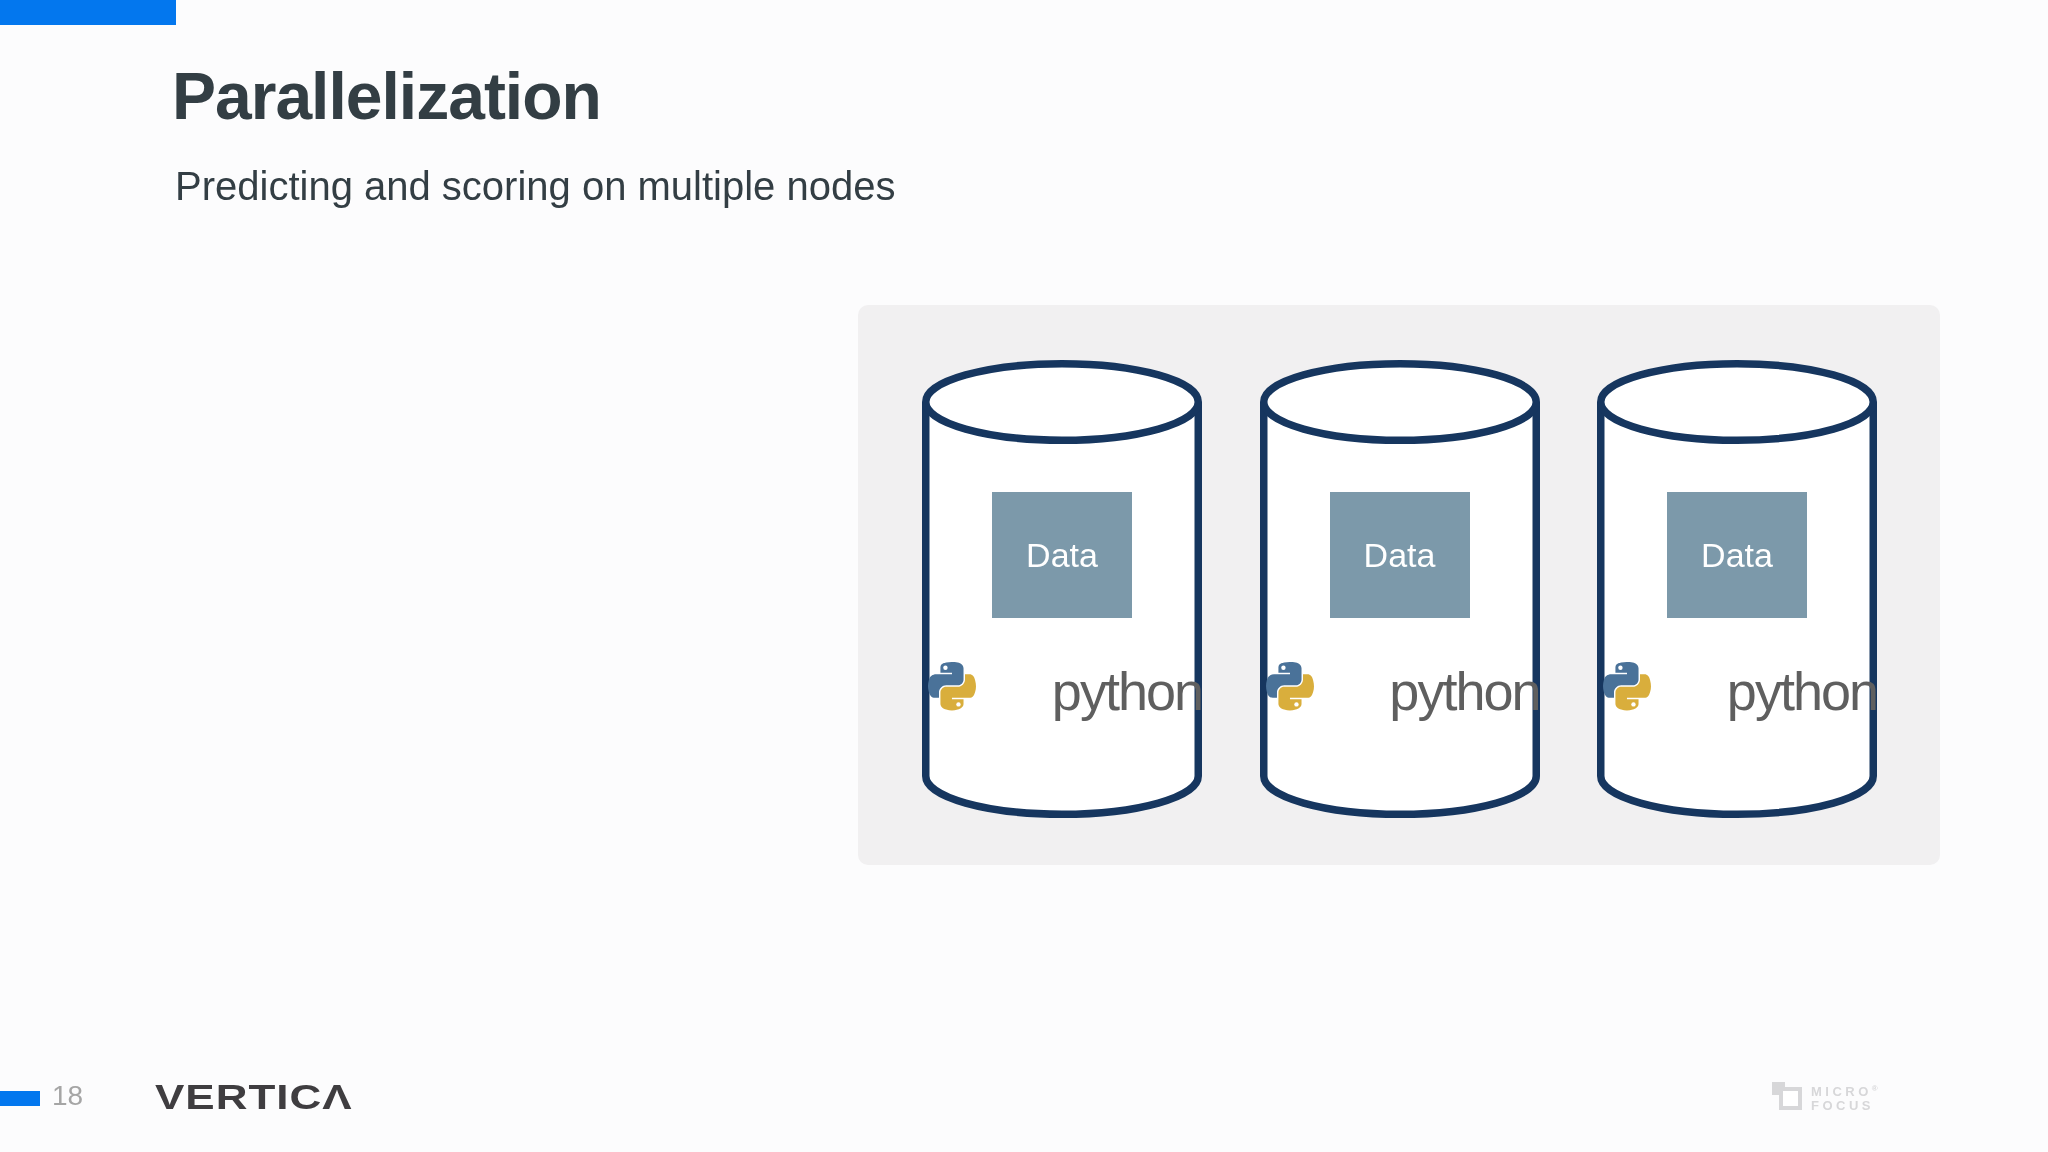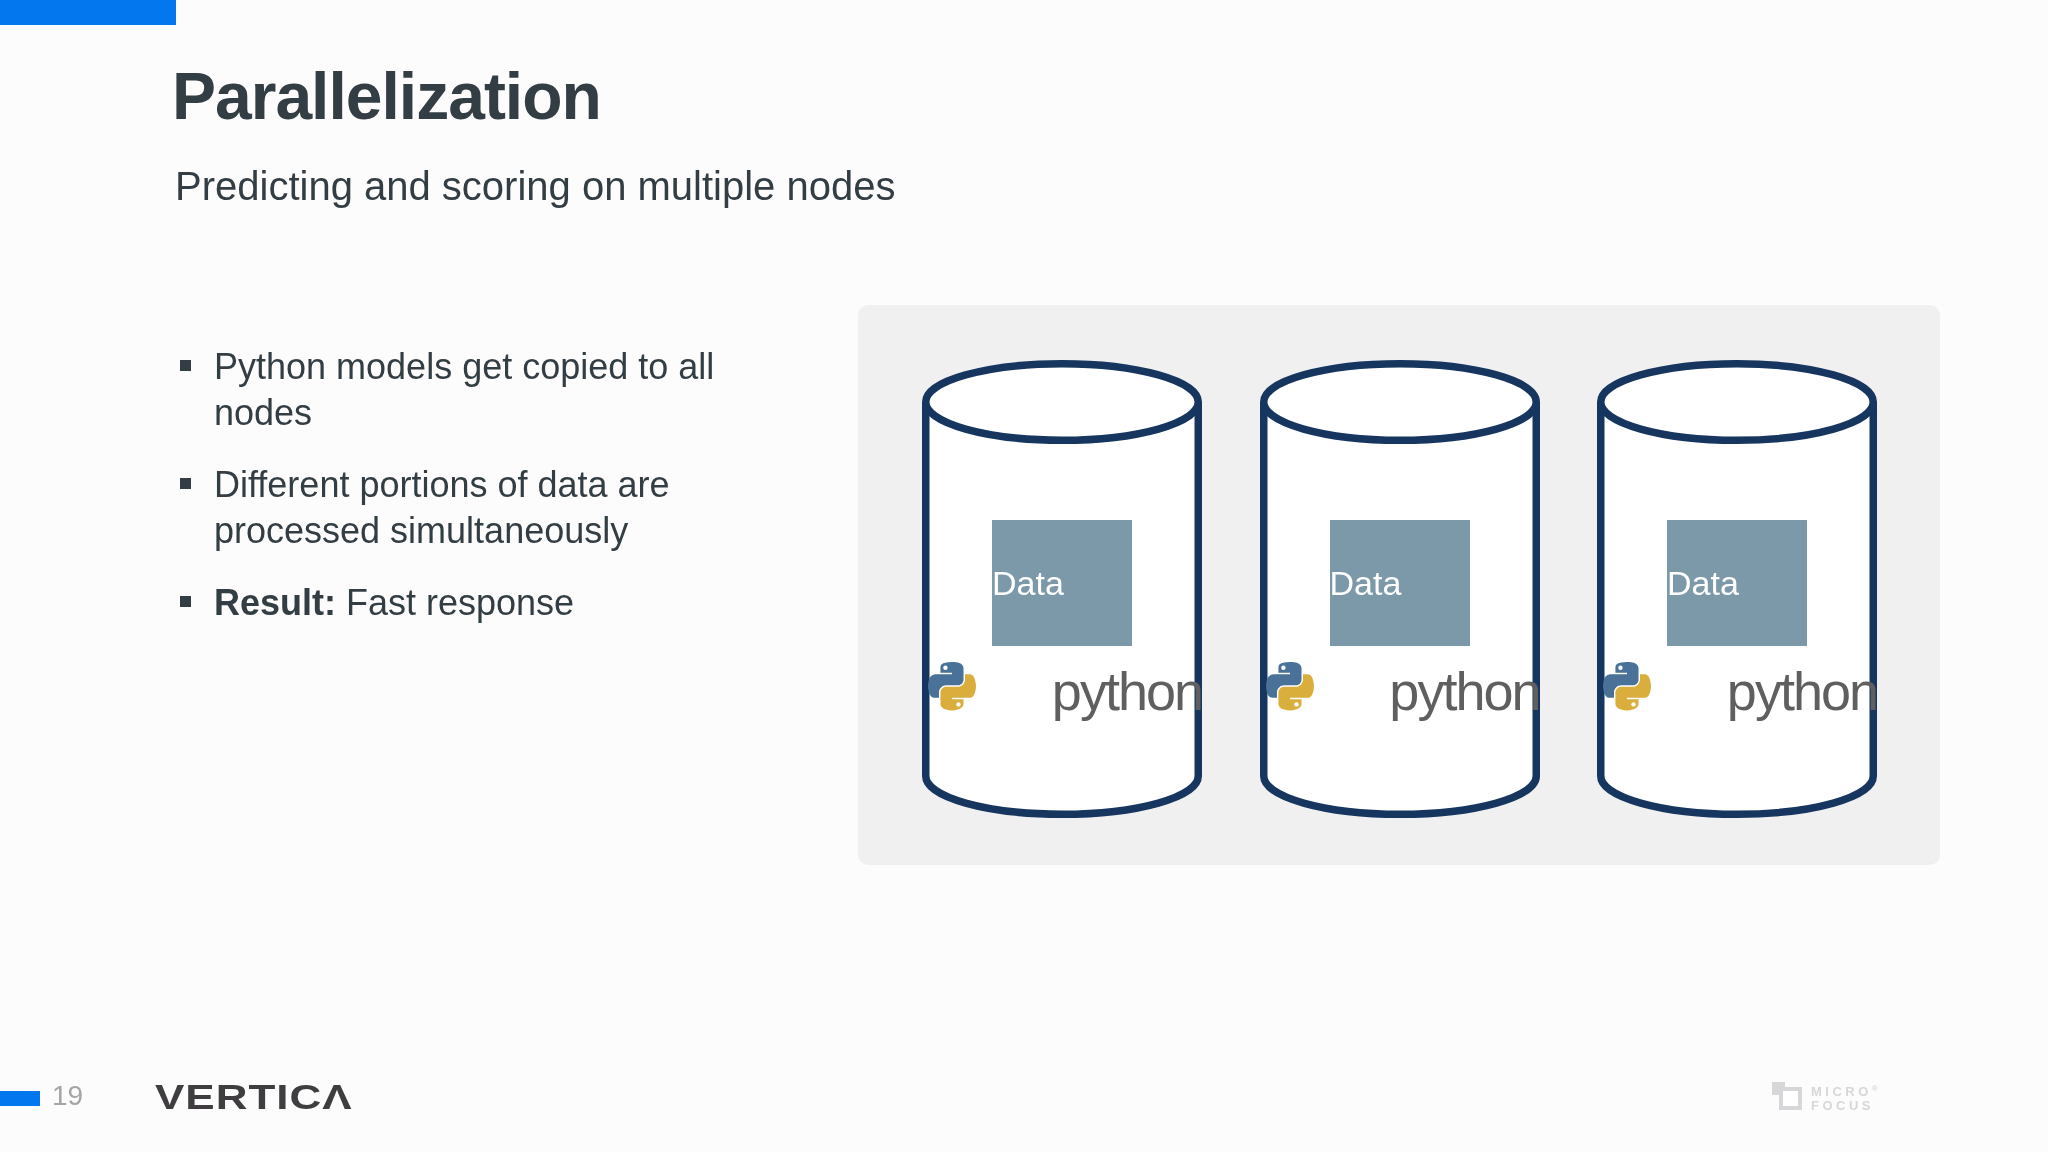--- a/index.html
+++ b/index.html
@@ -94,21 +94,21 @@
     position: absolute; left: 0; top: 20px;
     width: 100%;
     text-align: center;
     font-size: 40px;
     color: var(--node-label-blue);
   }
   .data-box {
     position: absolute; left: 70px; top: 132px;
     width: 140px; height: 126px;
     background: var(--data-box);
-    display: flex; align-items: center; justify-content: flex-start; margin-top: 28px;
+    display: flex; align-items: center; justify-content: center;
   }
   .data-box span {
     color: #ffffff; font-size: 34px; font-weight: 400;
   }
   .python-row {
     position: absolute; left: 0; top: 298px;
     width: 100%; height: 66px;
     display: flex; align-items: center; justify-content: space-between;
     gap: 10px;
   }
@@ -167,25 +167,20 @@
 </head>
 <body>
 
 <div class="slide">
 
   <div class="top-accent"></div>
 
   <h1 class="title">Parallelization</h1>
   <h2 class="subtitle">Predicting and scoring on multiple nodes</h2>
 
-  <ul class="bullets">
-      <li><span>Python models get copied to all nodes</span></li>
-      <li><span>Different portions of data are processed simultaneously</span></li>
-      <li><strong>Result:</strong><span> Fast response</span></li>
-    </ul>
 
   <div class="panel">
     <div class="nodes-row">
         <div class="node">
     <svg class="cylinder" viewBox="0 0 280 458" xmlns="http://www.w3.org/2000/svg">
       <path class="cyl-stroke" d="M3.75 42 L3.75 416 A136.25 38.25 0 0 0 276.25 416 L276.25 42"></path>
       <ellipse class="cyl-stroke" cx="140" cy="42" rx="136.25" ry="38.25"></ellipse>
     </svg>
     <div class="data-box">
       <span>Data</span>
@@ -233,21 +228,21 @@
         <path fill="var(--python-yellow)" d="M91.7 28.4v11c0 8.5-7.2 15.6-15.4 15.6H51.6c-6.8 0-12.3 5.8-12.3 12.5V91c0 6.7 5.8 10.6 12.3 12.5 7.8 2.3 15.3 2.7 24.7 0 6.2-1.8 12.3-5.4 12.3-12.5v-9.4H63.9V78.5H101c7.2 0 9.9-5 12.3-12.5 2.6-7.7 2.5-15.2 0-25.1-1.8-7.1-5.1-12.5-12.3-12.5h-9.3z"></path>
         <circle fill="#ffffff" cx="77.8" cy="92.6" r="4.7"></circle>
       </svg>
       <span class="python-wordmark">python</span>
     </div>
   </div>
       </div>
   </div>
 
   <div class="bottom-accent"></div>
-  <div class="page-number">19</div>
+  <div class="page-number">18</div>
   <div class="vertica-logo">VERTICΛ</div>
 
   <div class="microfocus">
     <div class="mf-icon">
       <div class="mf-solid"></div>
       <div class="mf-outline"></div>
     </div>
     <div class="mf-text">
       <span>MICRO</span><sup>®</sup><br>
       <span>FOCUS</span>

